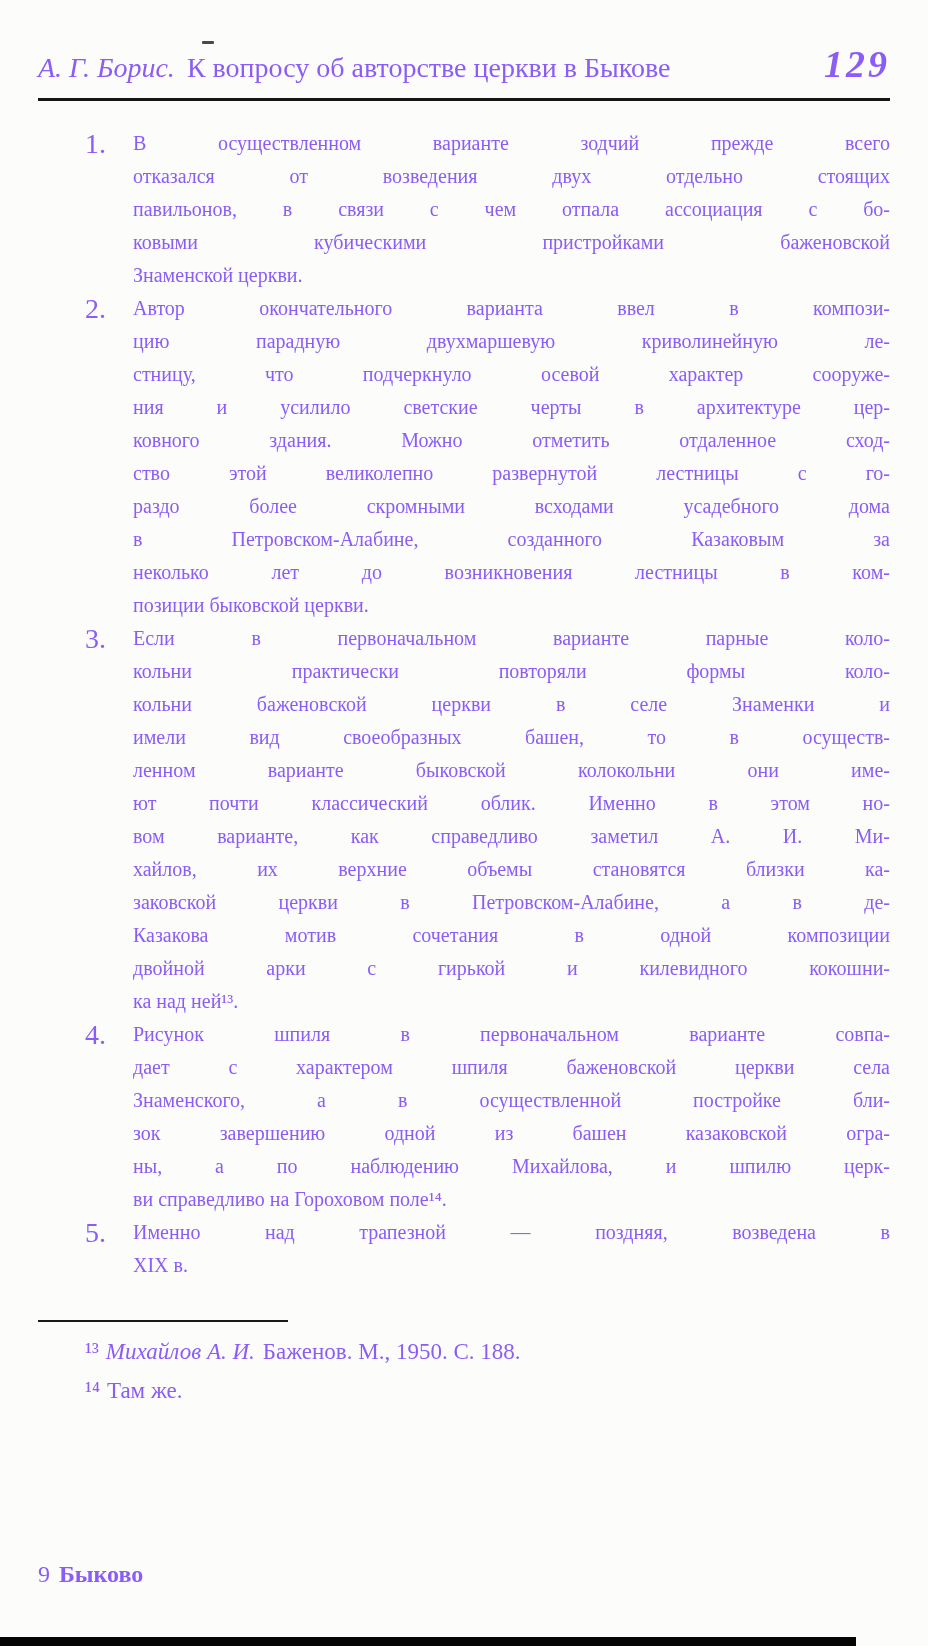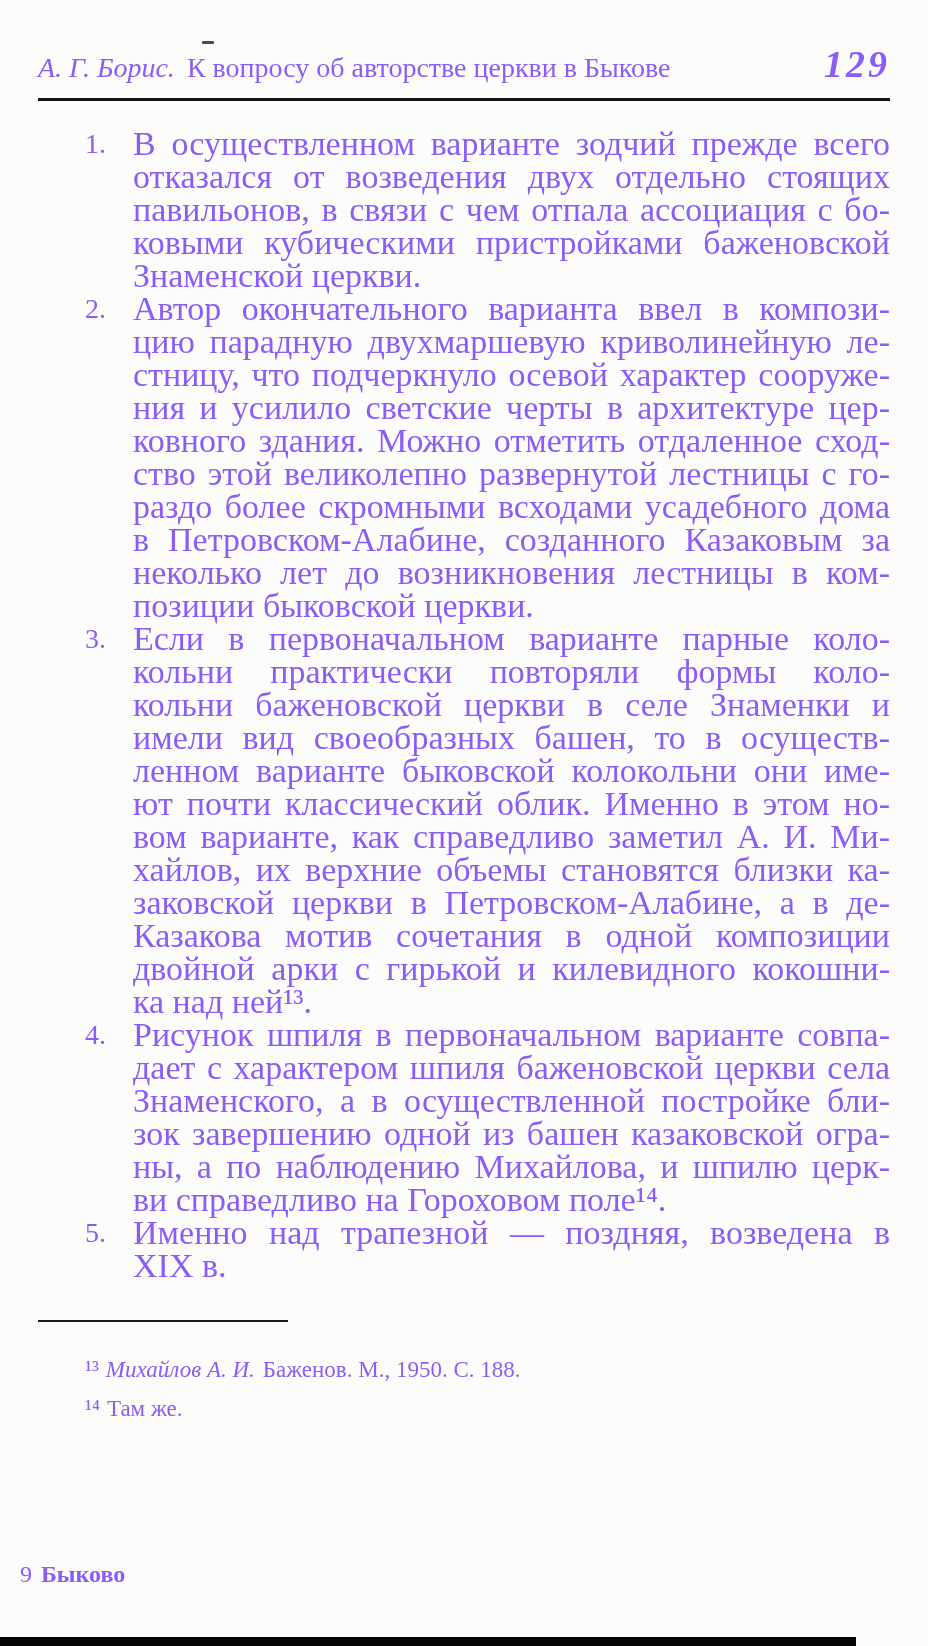--- a/index.html
+++ b/index.html
@@ -39,49 +39,49 @@
   .list { margin-top: 26px; padding-left: 47px; }
   .list-item { display: flex; }
   .item-number {
     width: 48px;
     flex: 0 0 48px;
     font-size: 28px;
     line-height: 33px;
   }
   .item-text {
     flex: 1;
-    font-size: 34px;
+    font-size: 20px;
     line-height: 33px;
   }
   .item-text .text-line {
     text-align: justify;
     text-align-last: justify;
   }
   .item-text .text-line.last {
     text-align: right;
     text-align-last: left;
   }
 
   
   .footnote-rule {
     margin-top: 38px;
     width: 250px;
     height: 2px;
     background: #1a1a1a;
   }
-  .footnotes { margin-top: 28px; padding-left: 47px; }
+  .footnotes { margin-top: 10px; padding-left: 47px; }
   .footnote { font-size: 23px; line-height: 39px; }
   .fn-marker { margin-right: 7px; }
   .fn-author { font-style: italic; }
   .fn-author:not(:empty) { margin-right: 8px; }
 
   
   .footer {
     position: absolute;
-    left: 20px;
+    left: 38px;
     bottom: 58px;
     font-size: 24px;
     line-height: 28px;
   }
   .footer-number { margin-right: 9px; }
   .footer-title { font-weight: bold; }
 
   
   .artifact-top-dash {
     position: absolute;

